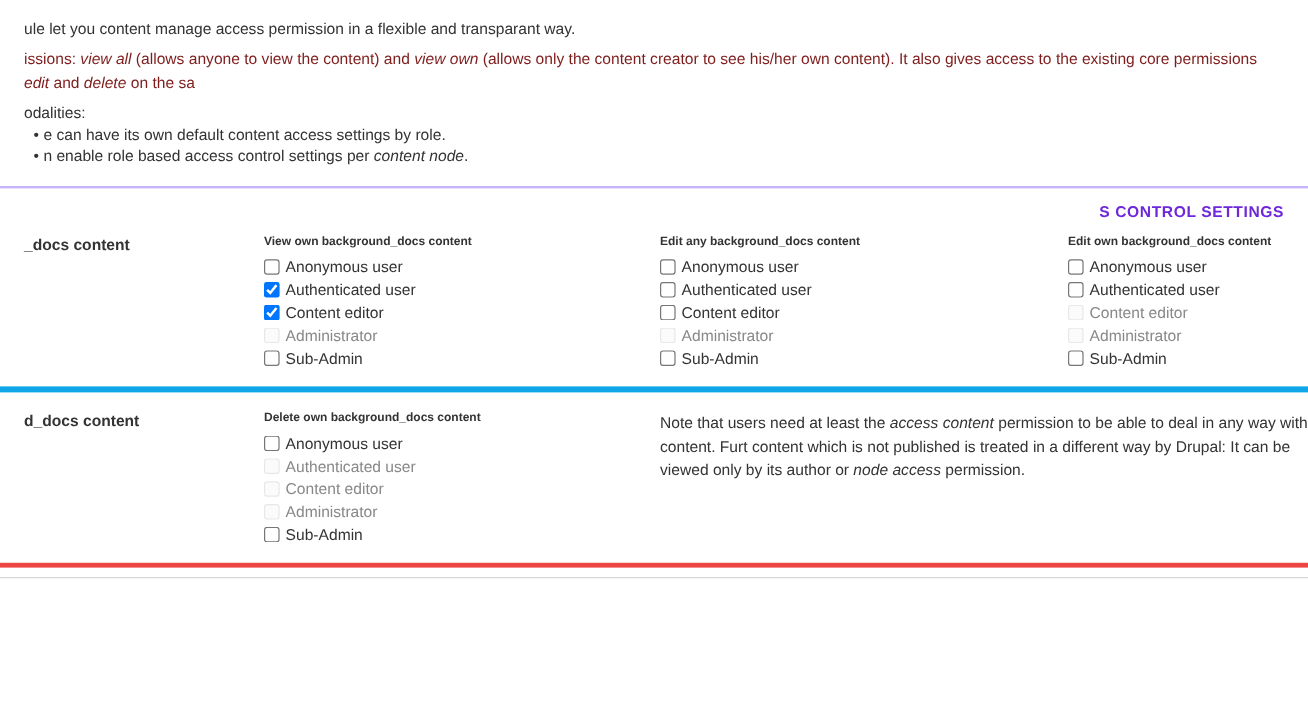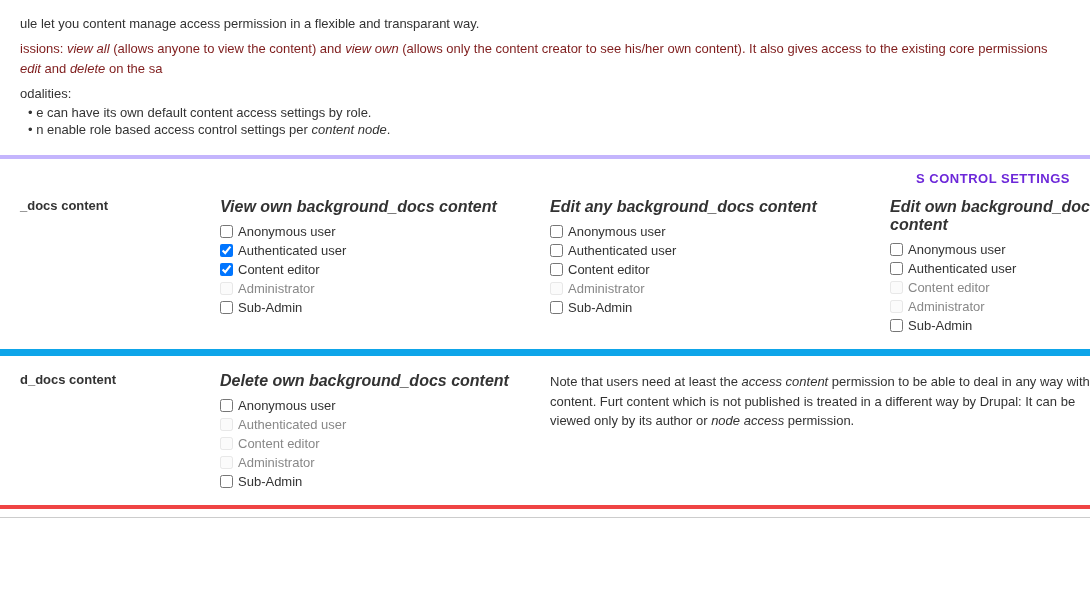--- a/index.html
+++ b/index.html
@@ -6,21 +6,21 @@
     body {
       font-family: Arial, sans-serif;
       font-size: 13px;
       color: #333;
       background: #fff;
       width: 1090px;
       overflow-x: hidden;
     }
     .top-section {
       padding: 16px 20px 10px 20px;
-      border-bottom: 4px solid #c4b5fd;
+      border-bottom: 2px solid #c4b5fd;
     }
     .intro-line {
       color: #333;
       margin-bottom: 8px;
       font-size: 13px;
     }
     .permissions-line {
       color: #7f1d1d;
       margin-bottom: 8px;
       font-size: 13px;
@@ -55,32 +55,31 @@
       color: #6d28d9;
       letter-spacing: 0.5px;
       padding: 12px 20px 8px 20px;
       text-transform: uppercase;
       text-align: right;
     }
     .control-grid {
       display: grid;
       grid-template-columns: 200px 330px 340px 220px;
       padding: 0 20px;
-      border-bottom: 7px solid #0ea5e9;
+      border-bottom: 5px solid #0ea5e9;
       padding-bottom: 16px;
     }
     .control-grid.second-row {
       border-bottom: 4px solid #ef4444;
     }
     .col-header {
-      font-size: 16px;
+      font-size: 10px;
       font-weight: bold;
       margin-bottom: 8px;
       padding-top: 4px;
-      font-style: italic;
     }
     .checkbox-group {
       display: flex;
       flex-direction: column;
       gap: 4px;
     }
     .checkbox-item {
       display: flex;
       align-items: center;
       gap: 5px;

